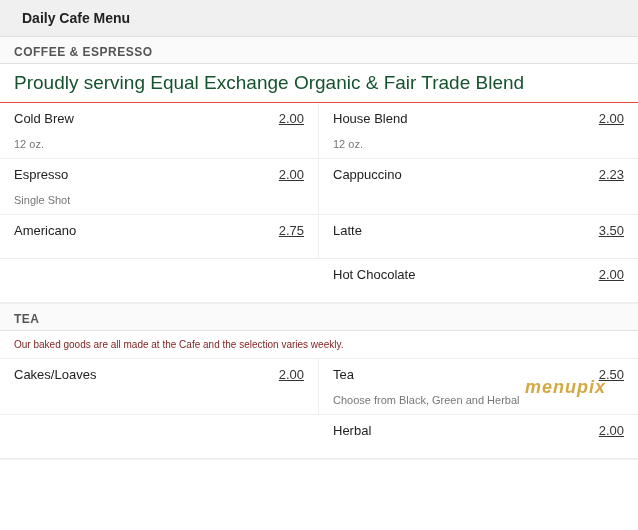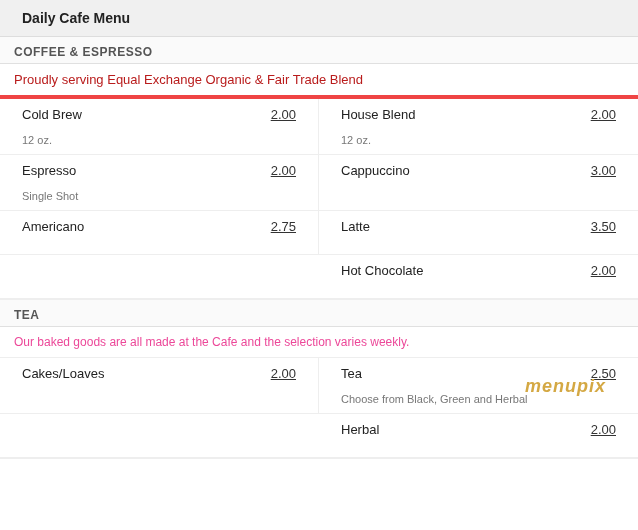--- a/index.html
+++ b/index.html
@@ -25,31 +25,31 @@
       padding: 8px 14px 4px 14px;
       font-size: 12px;
       font-weight: bold;
       color: #555;
       letter-spacing: 0.5px;
       border-bottom: 1px solid #e0e0e0;
       background: #fafafa;
     }
     .subtitle {
       padding: 8px 14px;
-      font-size: 13px;
-      color: #b91c1c;
-      border-bottom: 4px solid #ef4444;
+      font-size: 19px;
+      color: #14532d;
+      border-bottom: 1px solid #ef4444;
     }
     .menu-grid {
       display: grid;
       grid-template-columns: 1fr 1fr;
       border-bottom: 1px solid #eee;
     }
     .menu-item {
-      padding: 8px 22px;
+      padding: 8px 14px;
       border-bottom: 1px solid #eee;
     }
     .menu-item:nth-child(odd) {
       border-right: 1px solid #eee;
     }
     .item-row {
       display: flex;
       justify-content: space-between;
       align-items: flex-start;
     }
@@ -68,22 +68,22 @@
       font-size: 11px;
       color: #777;
       margin-top: 12px;
     }
     .empty-cell {
       padding: 8px 14px;
       border-bottom: 1px solid #eee;
     }
     .baked-goods-note {
       padding: 8px 14px;
-      font-size: 12px;
-      color: #ec4899;
+      font-size: 10px;
+      color: #7f1d1d;
       border-bottom: 1px solid #eee;
     }
     .menupix-watermark {
       position: absolute;
       right: 32px;
       top: 50%;
       transform: translateY(-50%);
       font-size: 18px;
       color: #d4a843;
       font-style: italic;
@@ -131,21 +131,21 @@
       <div class="item-row">
         <span class="item-name">Espresso</span>
         <span class="item-price">2.00</span>
       </div>
       <div class="item-sub">Single Shot</div>
     </div>
 
     <div class="menu-item">
       <div class="item-row">
         <span class="item-name">Cappuccino</span>
-        <span class="item-price">3.00</span>
+        <span class="item-price">2.23</span>
       </div>
       <div class="item-sub"></div>
     </div>
 
     <div class="menu-item">
       <div class="item-row">
         <span class="item-name">Americano</span>
         <span class="item-price">2.75</span>
       </div>
       <div class="item-sub"></div>

